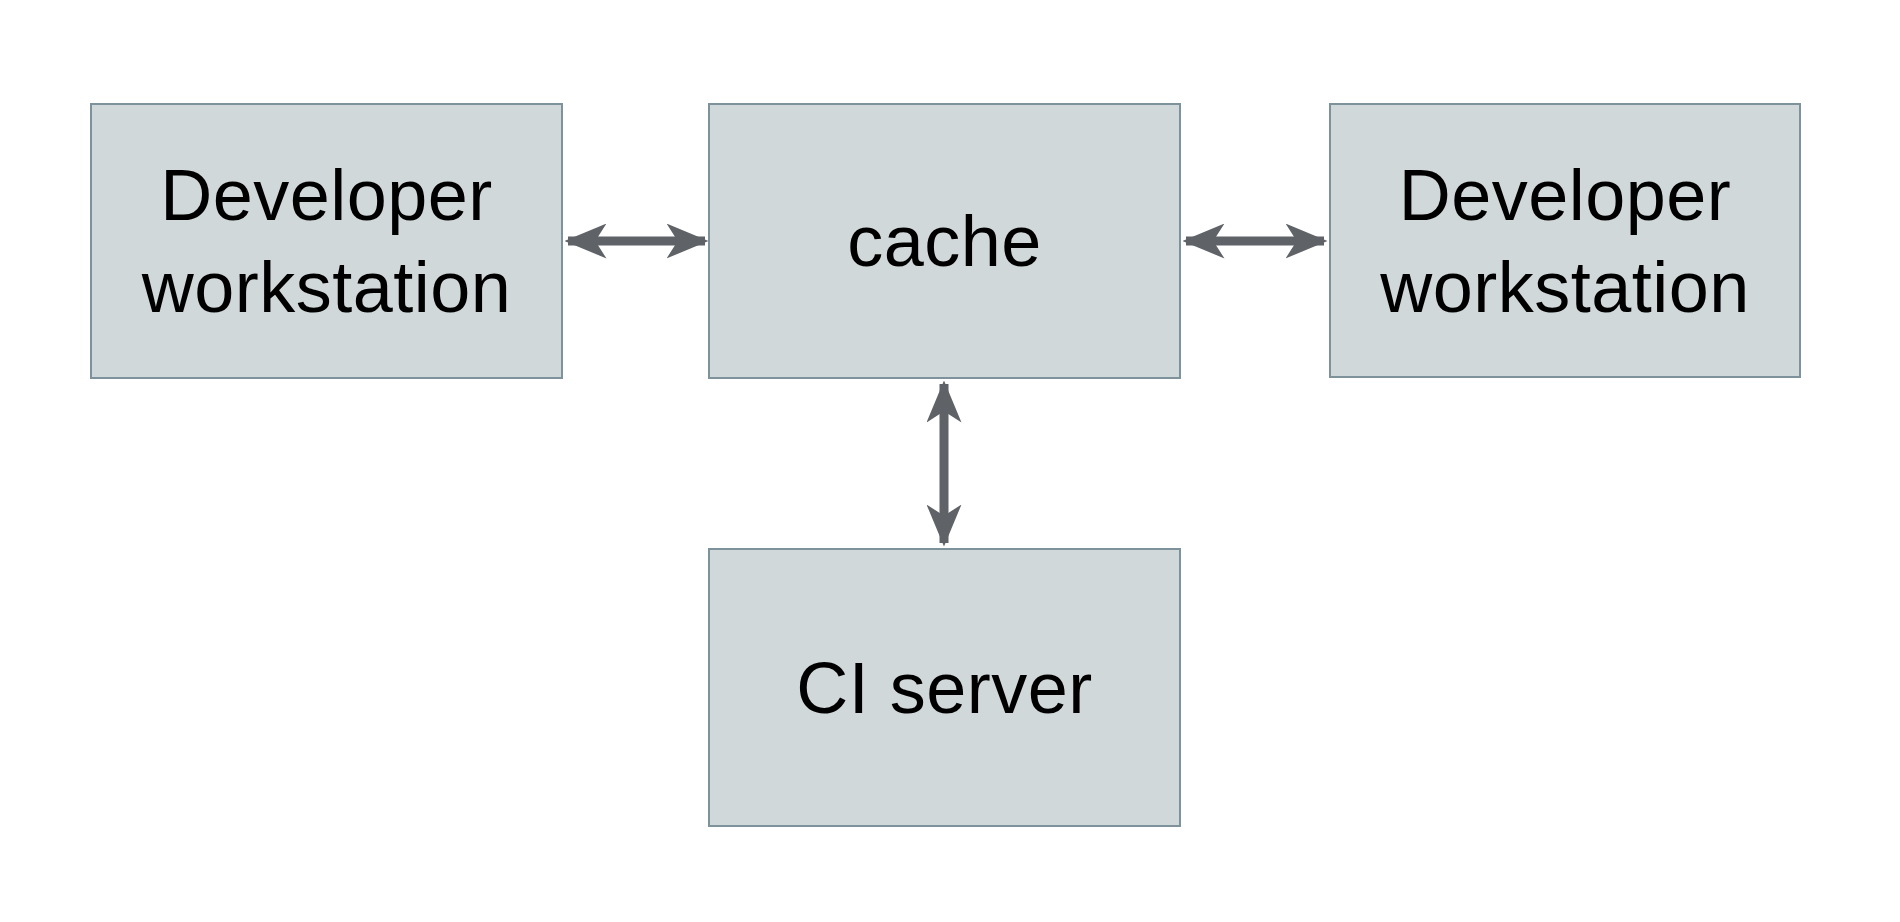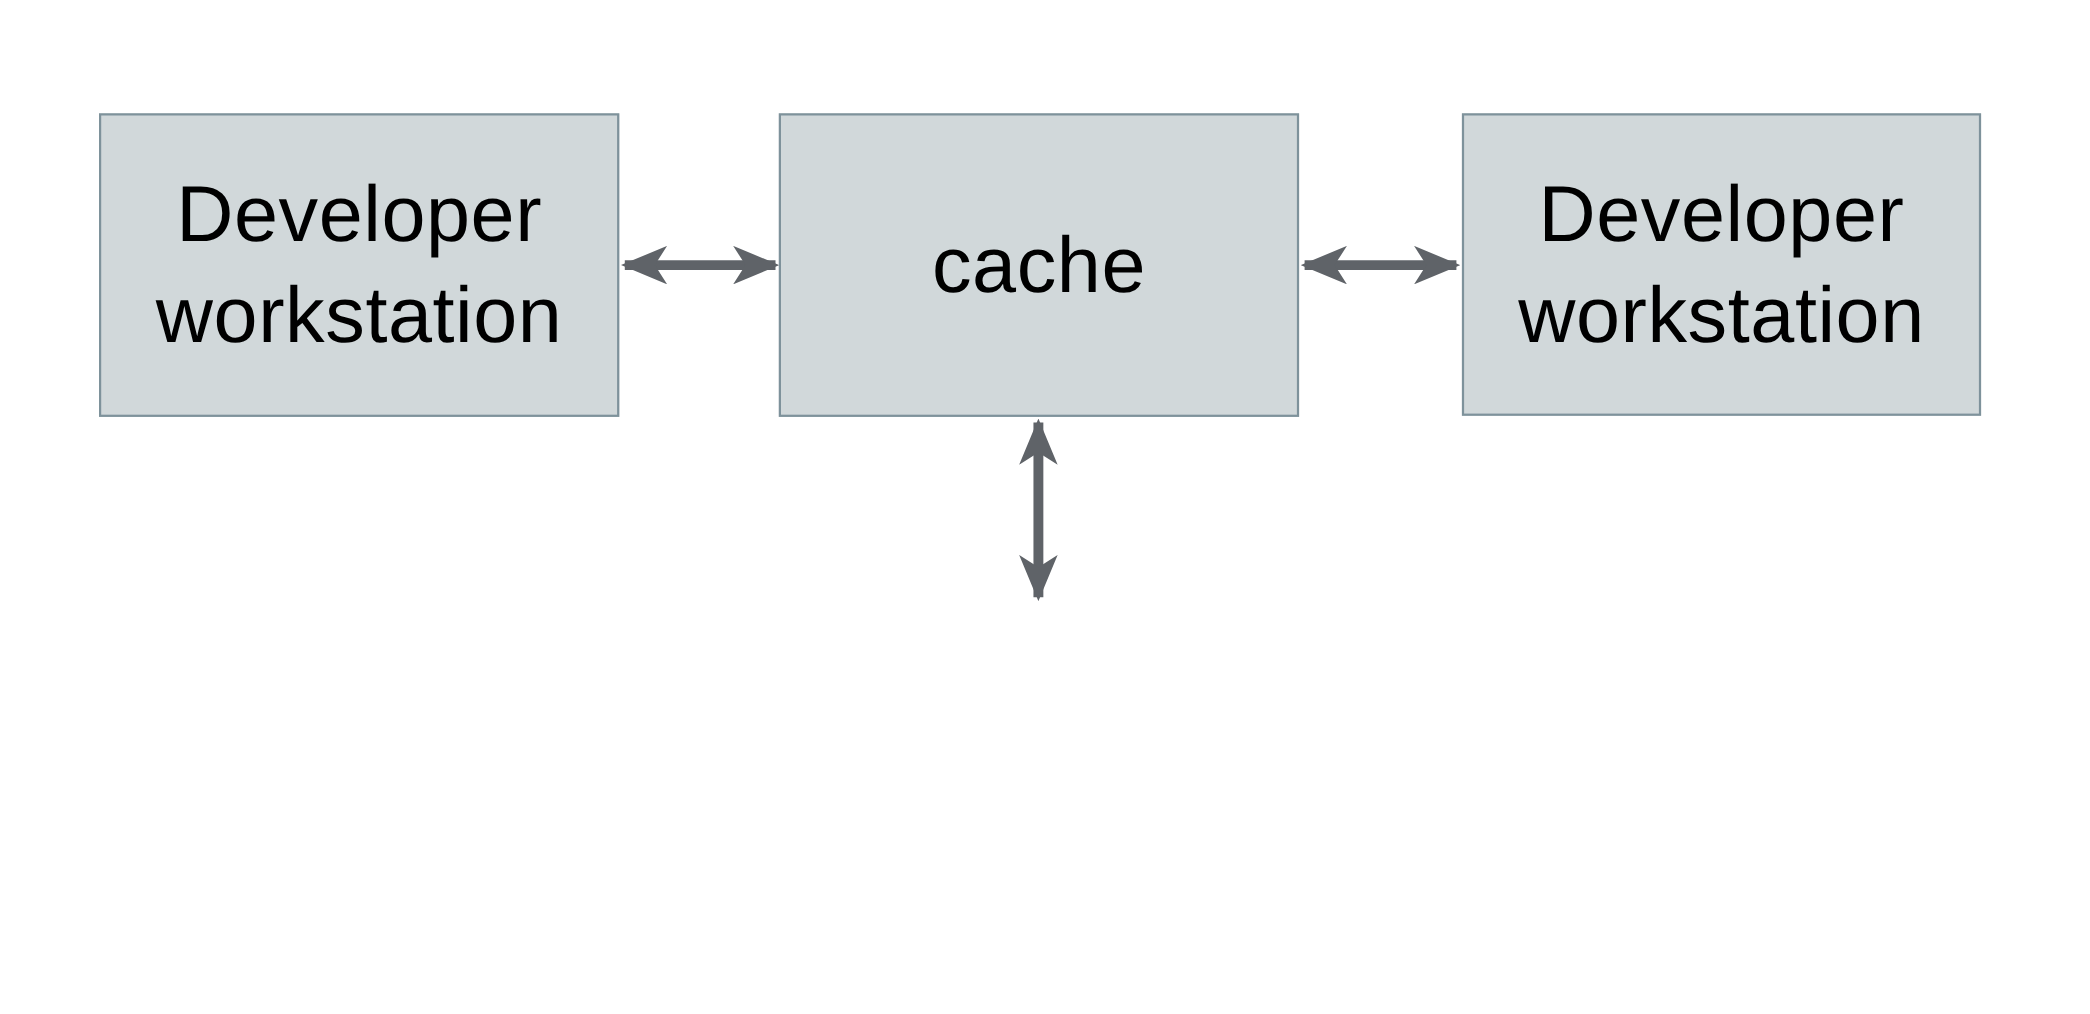--- a/index.html
+++ b/index.html
@@ -77,14 +77,17 @@
 
   <div class="node" id="node-shared-cache">
     <span>cache</span>
   </div>
 
   <div class="node" id="node-dev-right">
     <span>Developer</span>
     <span>workstation</span>
   </div>
 
+  <div class="node" id="node-ci-server">
+    <span>CI server</span>
+  </div>
 
 </div>
 
 </body></html>

